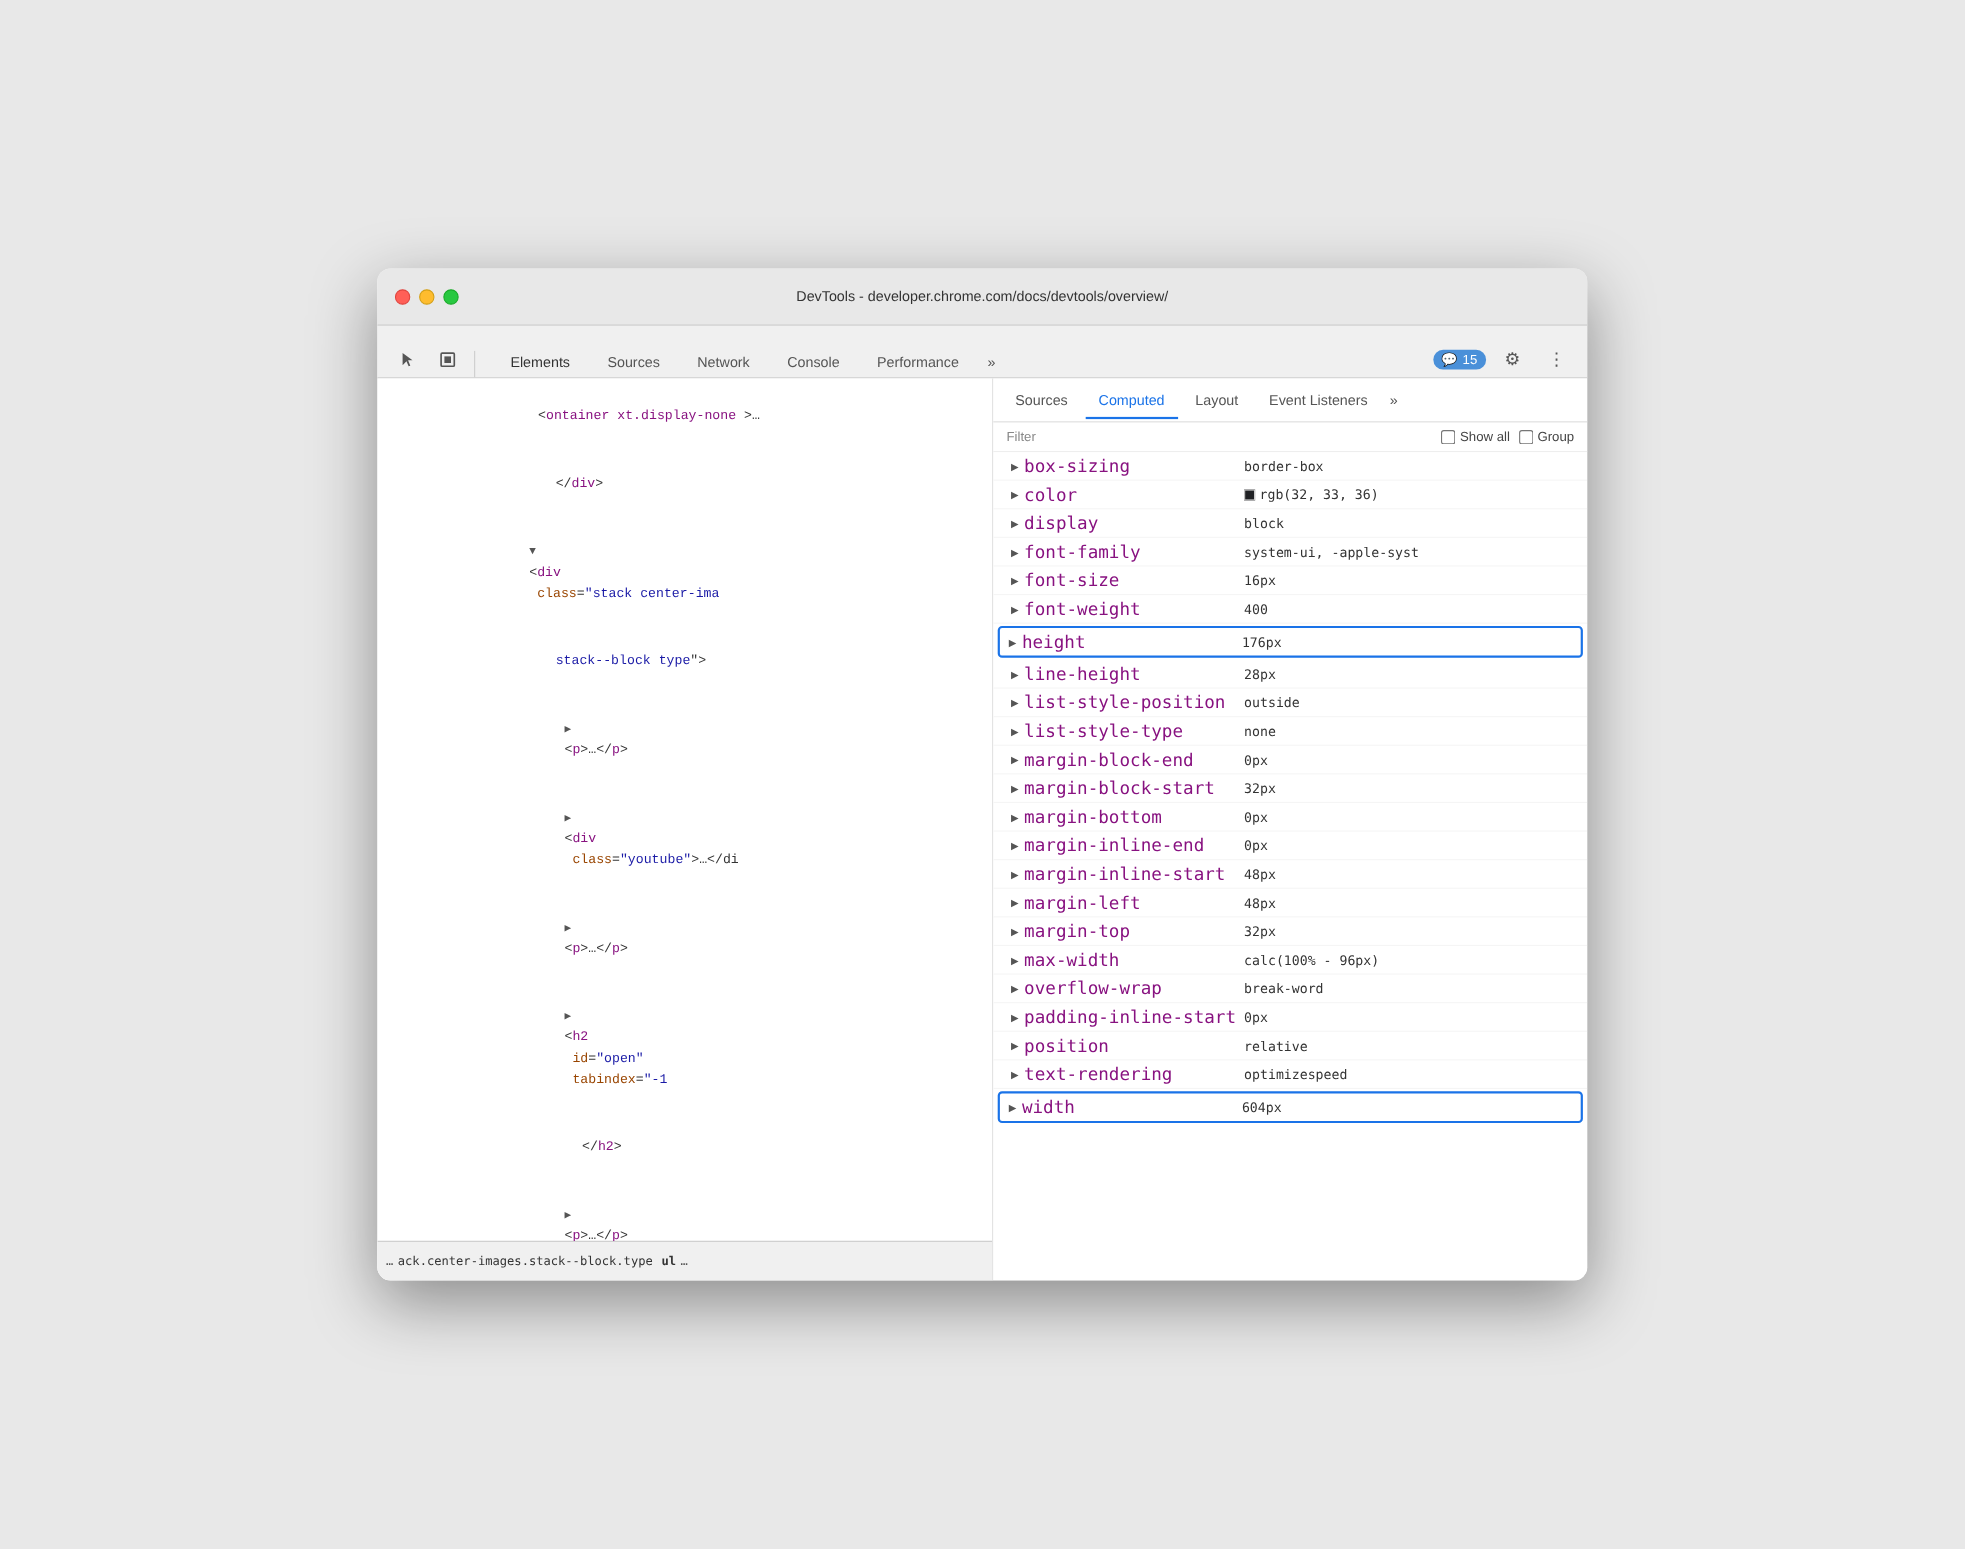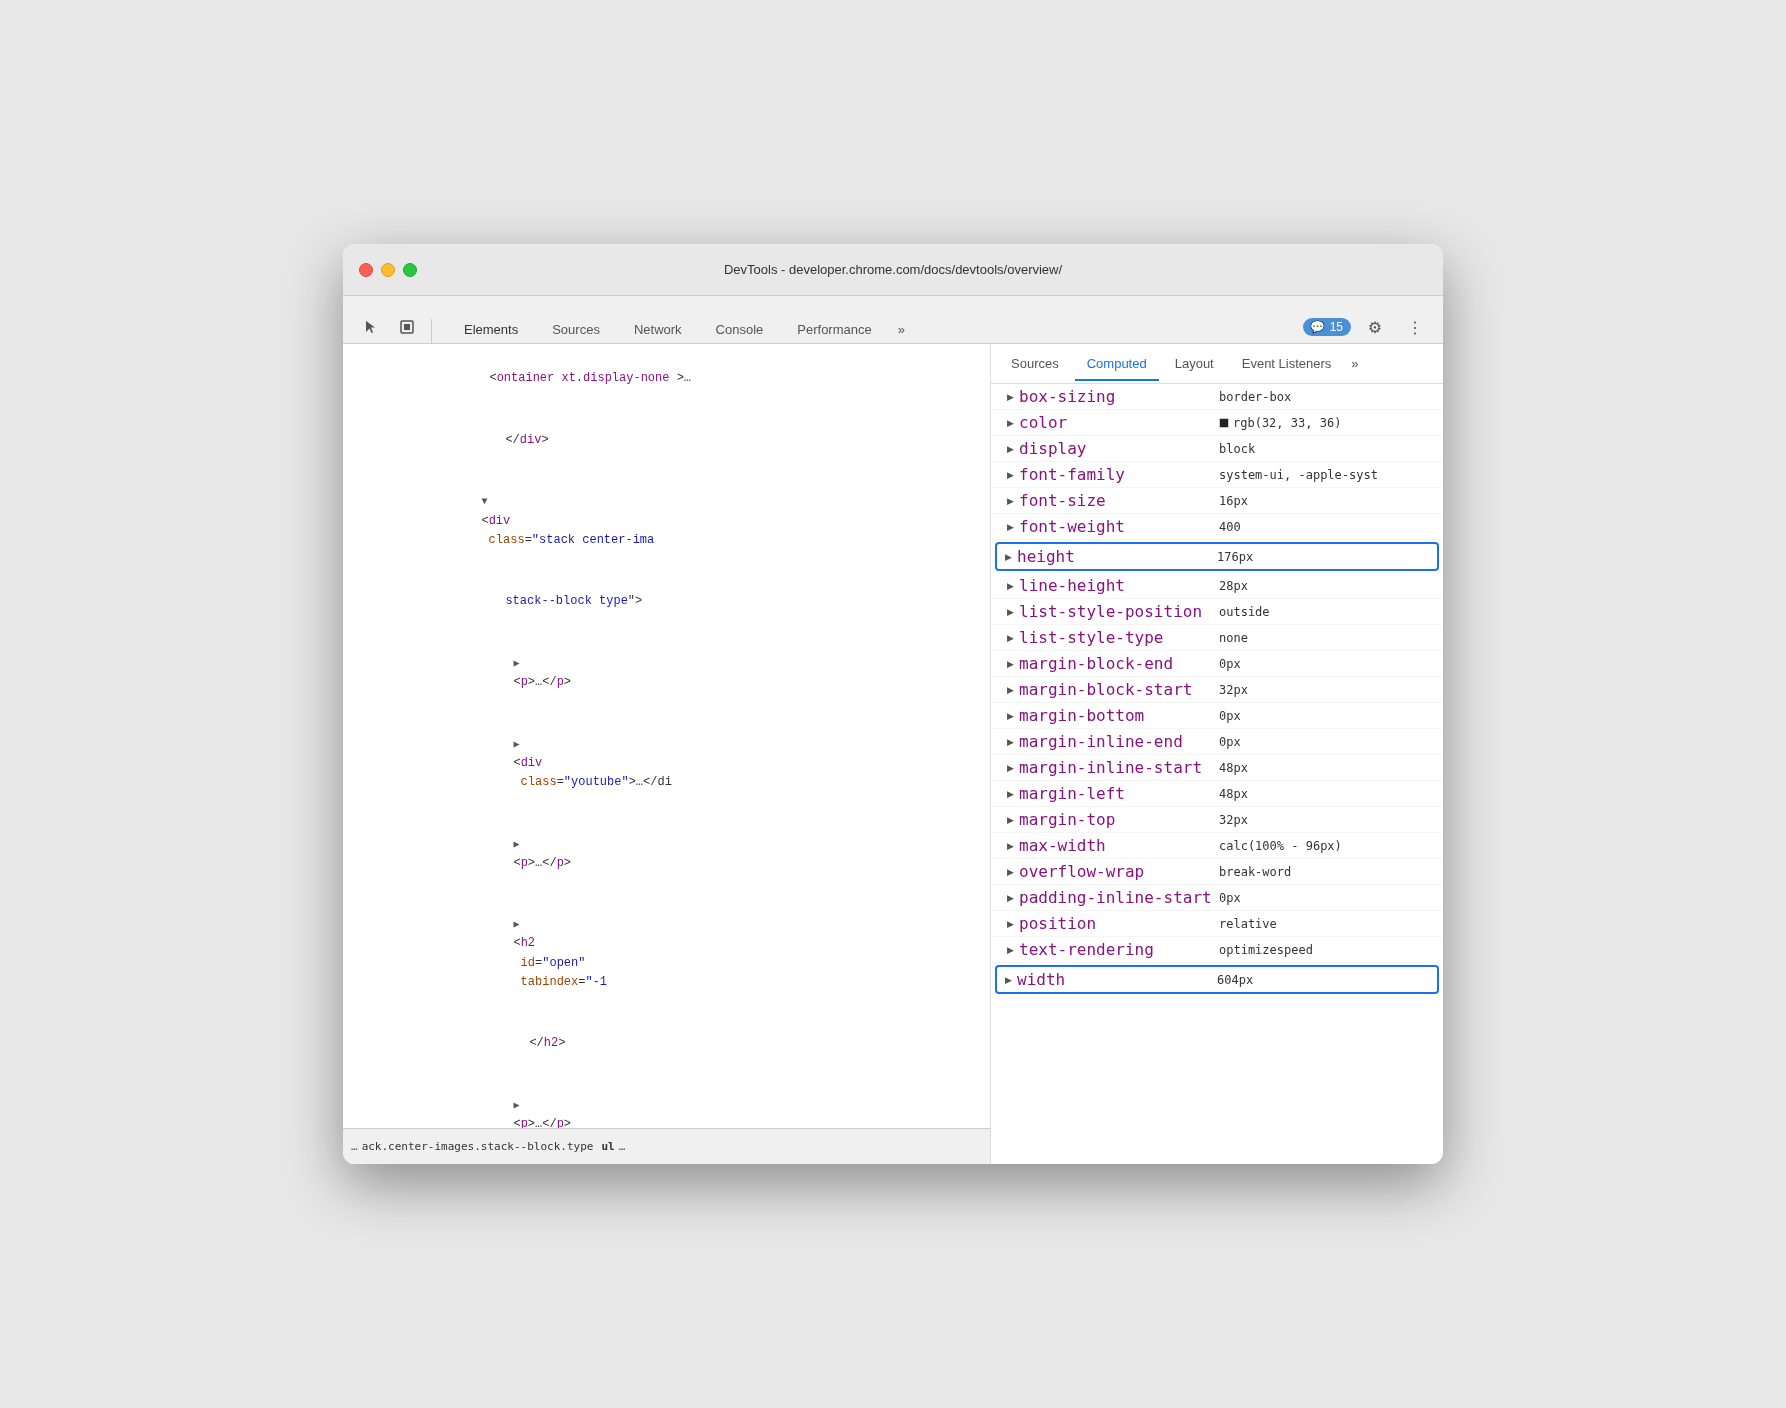--- a/index.html
+++ b/index.html
@@ -123,21 +123,21 @@
     }
 
     
     .main-content {
       display: flex;
       height: 820px;
     }
 
     
     .elements-panel {
-      width: 648px;
+      width: 560px;
       background: white;
       border-right: 1px solid #ddd;
       overflow: hidden;
       display: flex;
       flex-direction: column;
       font-family: 'Menlo', 'Monaco', 'Courier New', monospace;
       font-size: 12px;
     }
 
     .elements-content {
@@ -446,20 +446,34 @@
     <div class="computed-panel">
 
       <div class="right-tabs">
         <div class="right-tab">Sources</div>
         <div class="right-tab active">Computed</div>
         <div class="right-tab">Layout</div>
         <div class="right-tab">Event Listeners</div>
         <div class="right-tab-more">»</div>
       </div>
 
+      <div class="filter-bar">
+        <span class="filter-label">Filter</span>
+        <input type="text" class="filter-input" placeholder="" style="">
+        <div class="filter-options">
+          <label class="checkbox-label">
+            <input type="checkbox" style="">
+            <span>Show all</span>
+          </label>
+          <label class="checkbox-label">
+            <input type="checkbox" style="">
+            <span>Group</span>
+          </label>
+        </div>
+      </div>
 
       <div class="props-list">
 
         <div class="prop-row">
           <span class="prop-expand">▶</span>
           <span class="prop-name">box-sizing</span>
           <span class="prop-value">border-box</span>
         </div>
 
         <div class="prop-row">

